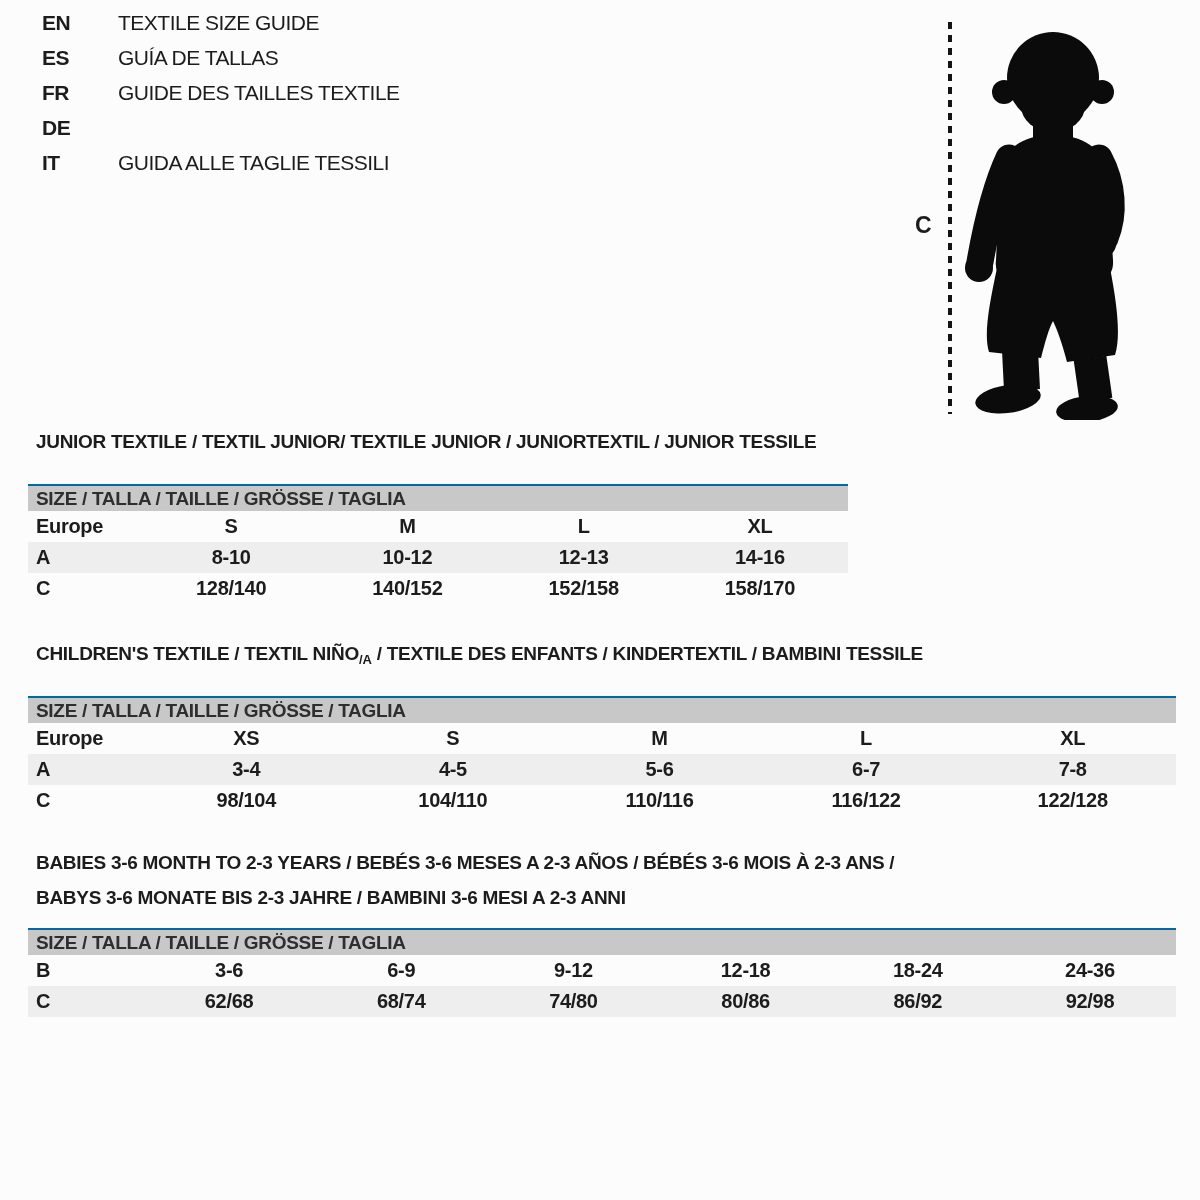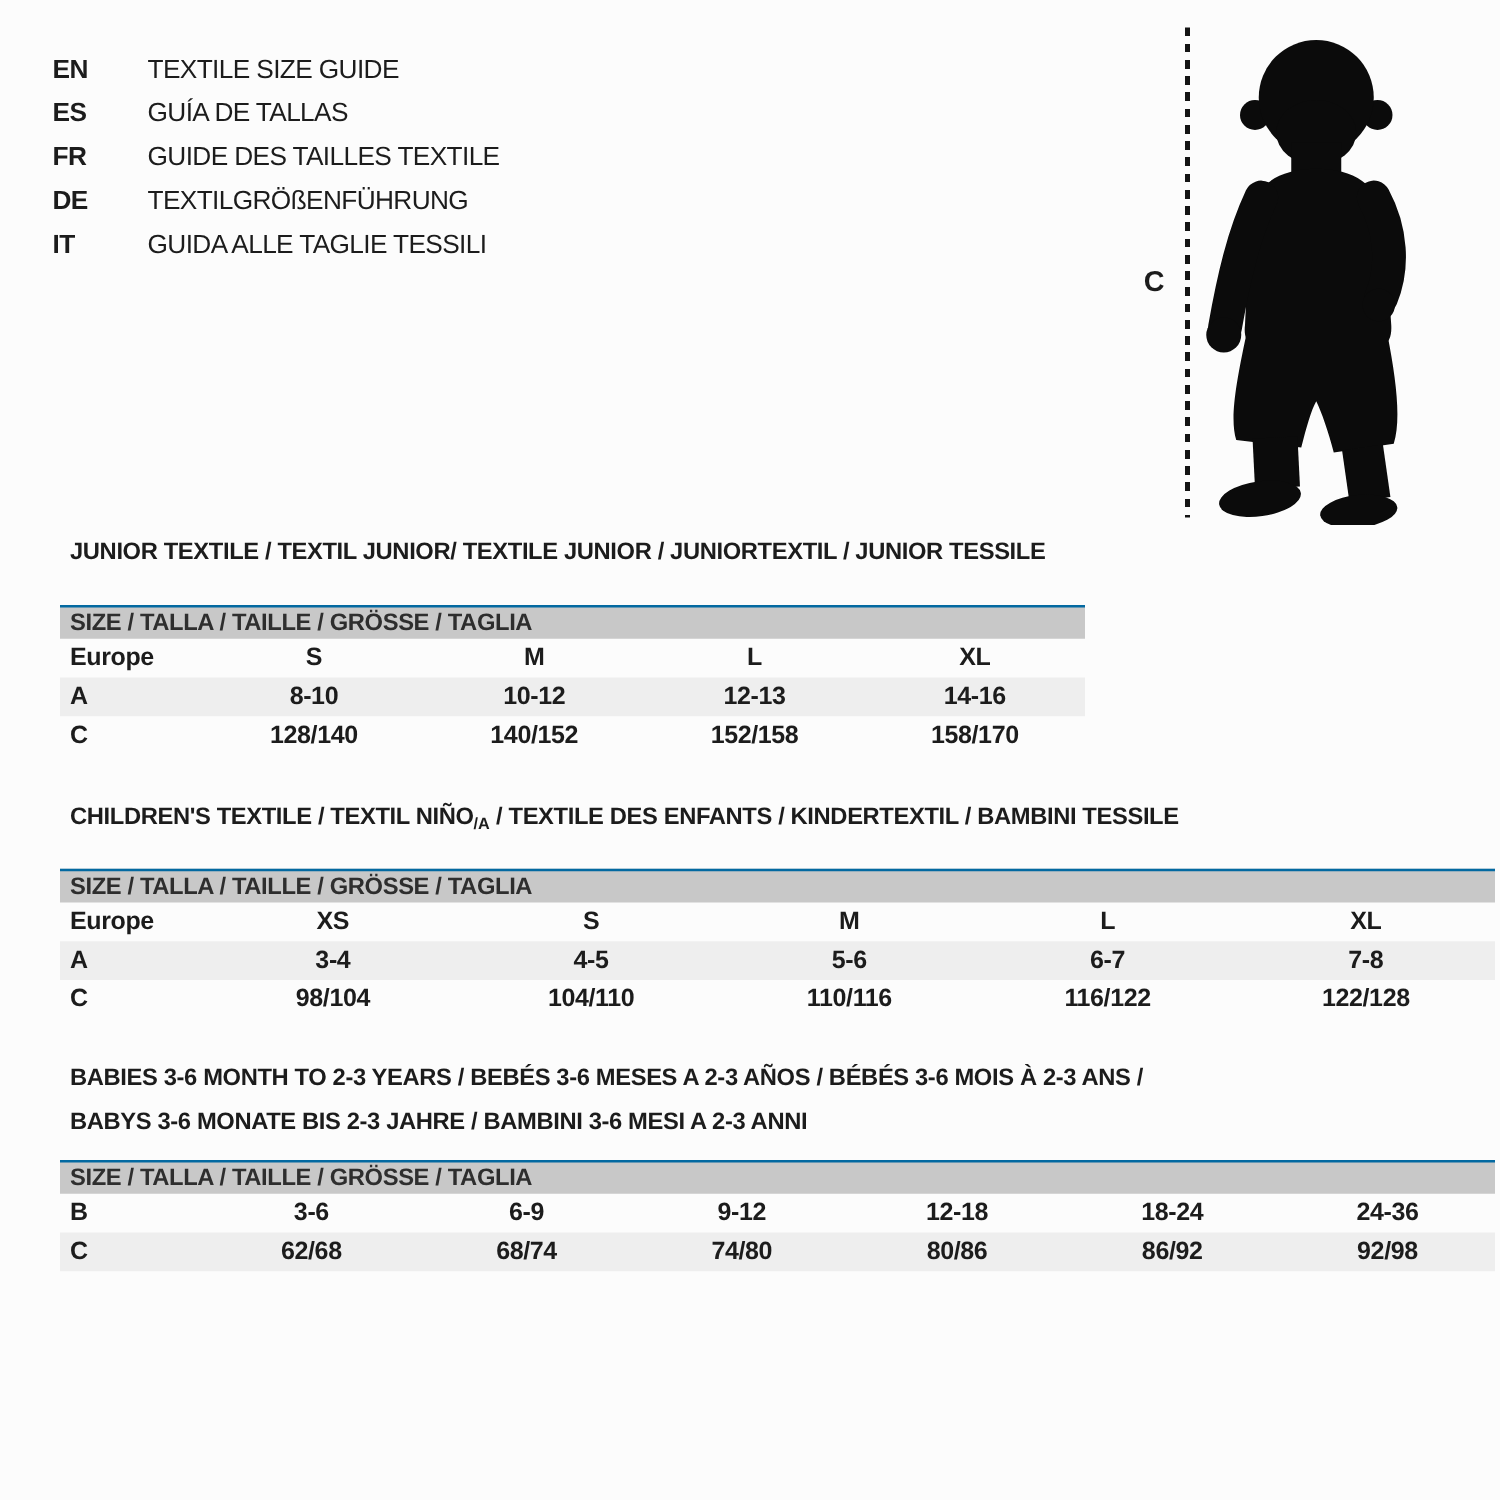--- a/index.html
+++ b/index.html
@@ -5,36 +5,36 @@
 <style>
   html,body{margin:0;padding:0;background:#ffffff;}
   body{
     width:1200px;height:1200px;position:relative;overflow:hidden;
     font-family:"Liberation Sans",sans-serif;color:#1c1c1c;
     background:#fcfcfc;
   }
   .page{position:absolute;inset:0;}
 
   
-  .langs{position:absolute;left:42px;top:44px;}
+  .langs{position:absolute;left:42px;top:11px;}
   .lang-row{display:flex;align-items:baseline;height:35px;}
   .lang-code{width:76px;font-size:21px;font-weight:bold;letter-spacing:-0.5px;}
   .lang-label{font-size:21px;font-weight:normal;letter-spacing:-0.5px;white-space:nowrap;}
 
   
   .figure{position:absolute;left:903px;top:14px;width:297px;height:406px;}
   .fig-label{position:absolute;left:12px;top:198px;font-size:23px;font-weight:bold;}
   .dash-line{
     position:absolute;left:45px;top:8px;height:392px;width:4px;
     background:repeating-linear-gradient(to bottom,#141414 0 7px,transparent 7px 13px);
   }
   .fig-svg{position:absolute;left:60px;top:8px;}
 
   
-  .section{position:absolute;left:48px;}
+  .section{position:absolute;left:28px;}
   #sec-junior{top:430px;width:820px;}
   #sec-children{top:642px;width:1148px;}
   #sec-babies{top:845px;width:1148px;}
   .sec-title{font-size:19px;font-weight:bold;line-height:24px;letter-spacing:-0.3px;margin-left:8px;white-space:nowrap;}
   #sec-junior .sec-title{margin-bottom:30px;}
   #sec-children .sec-title{margin-bottom:24px;}
   #sec-babies .sec-title{line-height:35px;margin-bottom:13px;}
   .title-sub{font-size:13px;vertical-align:-4px;letter-spacing:0;}
   .size-bar{
     height:27px;box-sizing:border-box;background:#c8c8c8;border-top:2px solid #0369a1;
@@ -63,21 +63,20 @@
     <div class="lang-row">
       <span class="lang-code">ES</span>
       <span class="lang-label">GUÍA DE TALLAS</span>
     </div>
     <div class="lang-row">
       <span class="lang-code">FR</span>
       <span class="lang-label">GUIDE DES TAILLES TEXTILE</span>
     </div>
     <div class="lang-row">
       <span class="lang-code">DE</span>
-      <span class="lang-label">TEXTILGRÖßENFÜHRUNG</span>
     </div>
     <div class="lang-row">
       <span class="lang-code">IT</span>
       <span class="lang-label">GUIDA ALLE TAGLIE TESSILI</span>
     </div>
   </div>
 
   <div class="figure">
     <span class="fig-label">C</span>
     <div class="dash-line"></div>

